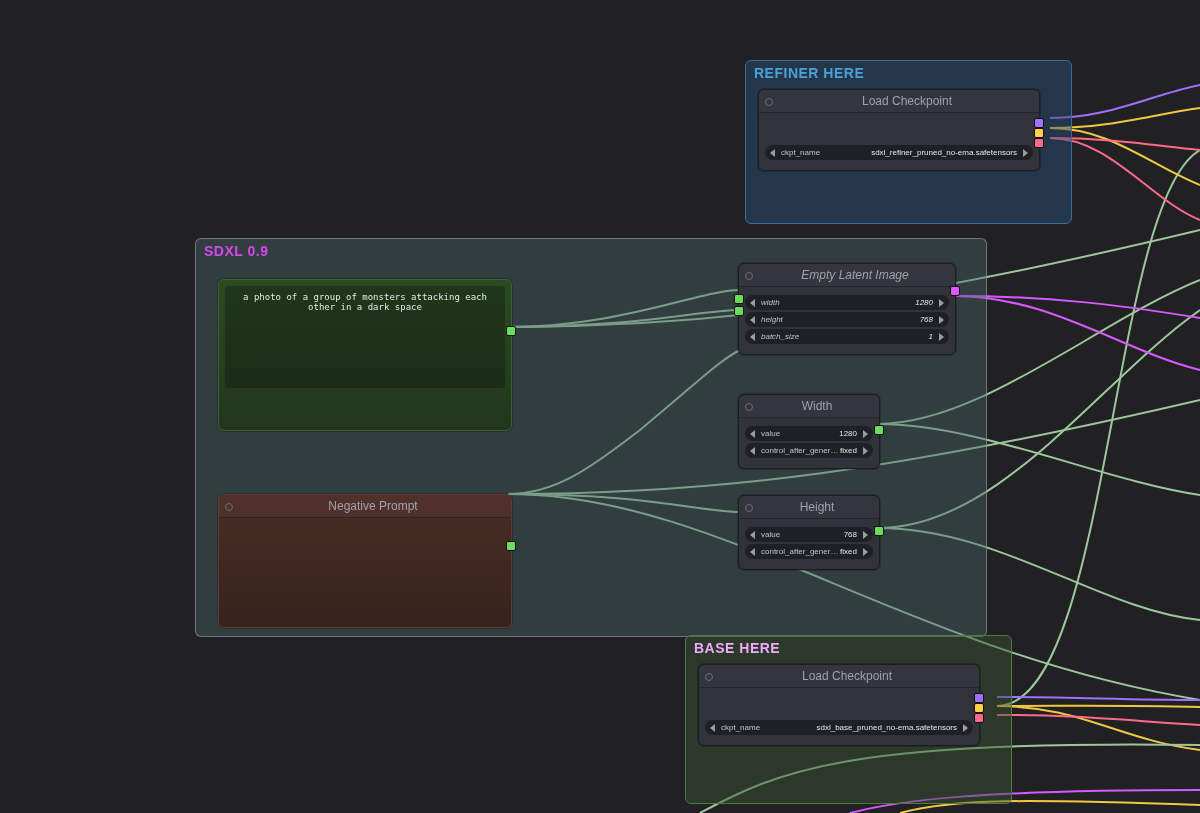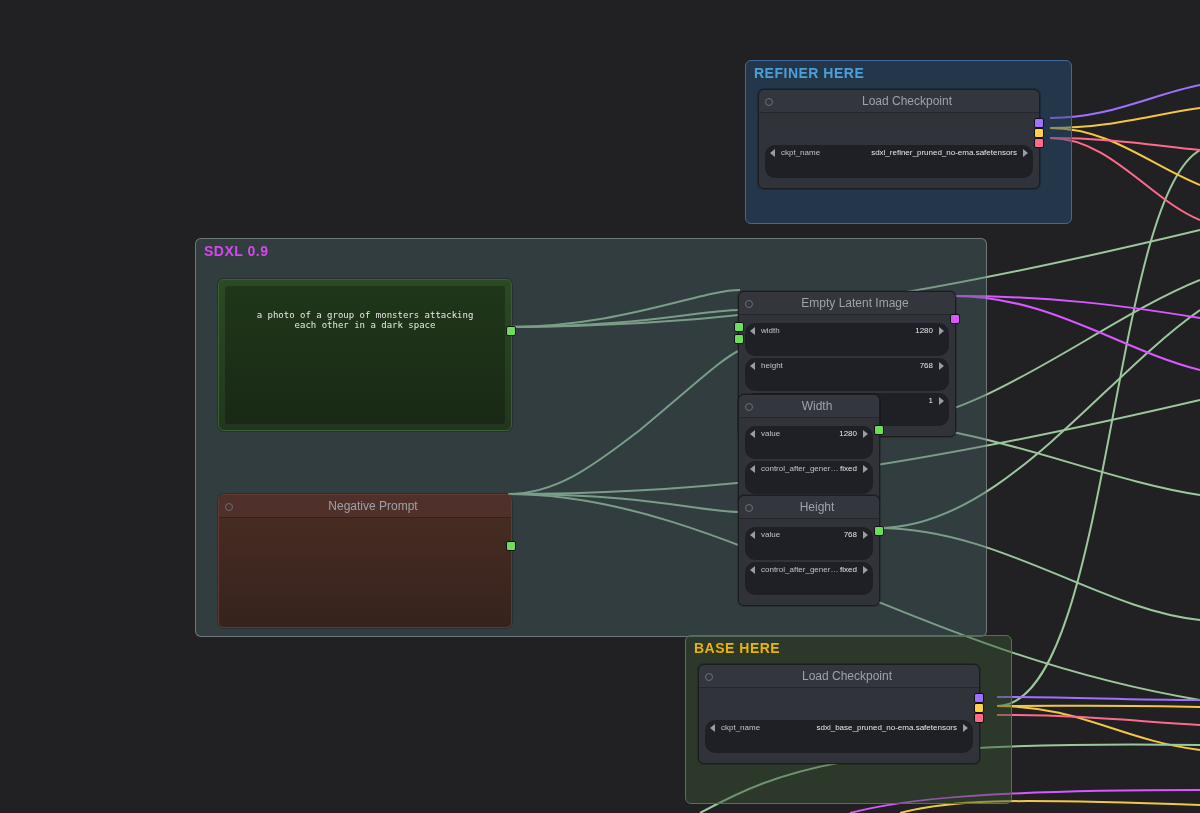--- a/index.html
+++ b/index.html
@@ -4,22 +4,22 @@
 <style>
   html,body{margin:0;padding:0;width:1200px;height:813px;background:#212124;overflow:hidden;font-family:Arial,Helvetica,sans-serif;color:#bbb;font-size:11px;}
   .canvas{position:relative;width:1200px;height:813px;text-align:center;}
   svg.wires{position:absolute;left:0;top:0;width:1200px;height:813px;pointer-events:none;}
   .group{position:absolute;border:1px solid rgba(160,170,175,.55);border-radius:6px;padding-top:22px;}
   .group-title{position:absolute;left:8px;top:4px;font-size:14px;font-weight:600;letter-spacing:.5px;}
   .node{position:absolute;background:#31333a;border:1px solid #1c1d21;border-radius:6px;box-shadow:0 0 0 1px rgba(0,0,0,.2);}
   .node-header{height:22px;line-height:22px;padding-left:16px;border-bottom:1px solid #26272b;border-radius:6px 6px 0 0;background:#34363d;font-size:12px;color:#9da3a8;position:relative;}
   .node-header::before{content:"";position:absolute;left:6px;top:8px;width:6px;height:6px;border-radius:50%;border:1px solid #6b6e74;background:transparent;}
   .node-body{padding:6px 6px 8px 6px;}
-  .prompt-body{background:rgba(0,0,0,.25);margin:6px;border-radius:3px;padding:24px;min-height:90px;font-family:Consolas,monospace;font-size:9px;color:#e8e8e8;}
-  .pill{position:relative;background:#1f2025;border-radius:10px;height:33px;line-height:15px;padding:0 16px;margin:2px 0;font-size:8px;color:#bfc3c7;display:flex;justify-content:space-between;}
+  .prompt-body{background:rgba(0,0,0,.25);margin:6px;border-radius:3px;padding:6px;min-height:90px;font-family:Consolas,monospace;font-size:9px;color:#e8e8e8;}
+  .pill{position:relative;background:#1f2025;border-radius:10px;height:15px;line-height:15px;padding:0 16px;margin:2px 0;font-size:8px;color:#bfc3c7;display:flex;justify-content:space-between;}
   .pill .l{color:#bfc3c7;}
   .pill .r{color:#e6e6e6;}
   .pill::before,.pill::after{content:"";position:absolute;top:4px;width:0;height:0;border-top:4px solid transparent;border-bottom:4px solid transparent;}
   .pill::before{left:5px;border-right:5px solid #9a9da2;}
   .pill::after{right:5px;border-left:5px solid #9a9da2;}
   .port{position:absolute;width:8px;height:8px;border-radius:2px;border:1px solid #111;}
   .port.green{background:#6bdc5c;}
   .port.magenta{background:#d859ff;}
   .port.yellow{background:#ffd24a;}
   .port.pink{background:#ff6a8a;}
@@ -27,21 +27,21 @@
   .node.posprompt{background:linear-gradient(#2b4a23,#22361d);border-color:#3a5f30;}
   .node.posprompt .node-header{background:#2f5026;}
   .node.negprompt{background:linear-gradient(#4a2d23,#36231d);border-color:#5f3a30;}
   .node.negprompt .node-header{background:#50302a;}
   
   #g-sdxl{background:rgba(75,100,105,.42);}
   #g-sdxl .group-title{color:#d946ef;}
   #g-refiner{background:rgba(40,80,120,.45);border-color:#3d6a9a;}
   #g-refiner .group-title{color:#4aa0d8;}
   #g-base{background:rgba(55,85,50,.45);border-color:#4d7a42;}
-  #g-base .group-title{color:#eab308;}
+  #g-base .group-title{color:#f0abfc;}
 </style>
 </head>
 <body>
 
 <div class="canvas">
 
   <svg class="wires">
 
     <path d="M508,327 C620,327 700,290 740,290" stroke="#9cc79c" stroke-width="2" fill="none"></path>
     <path d="M508,327 C640,327 700,310 740,310" stroke="#9cc79c" stroke-width="2" fill="none"></path>
@@ -102,21 +102,21 @@
     <div class="node posprompt" style="left:22px;top:40px;width:292px;height:150px;">
       <div class="prompt-body">a photo of a group of monsters attacking each other in a dark space</div>
       <div class="port green" style="right:-5px;top:46px"></div>
     </div>
 
     <div class="node negprompt" style="left:22px;top:208px;width:292px;height:132px;margin-top:47px;">
       <div class="node-header">Negative Prompt</div>
       <div class="port green" style="right:-5px;top:46px"></div>
     </div>
 
-    <div class="node" style="left:542px;top:52px;width:216px;">
+    <div class="node" style="left:542px;top:24px;width:216px;font-style:italic;">
       <div class="node-header">Empty Latent Image</div>
       <div class="node-body">
         <div class="pill">
             <span class="l">width</span>
             <span class="r">1280</span>
           </div>
         <div class="pill">
             <span class="l">height</span>
             <span class="r">768</span>
           </div>

